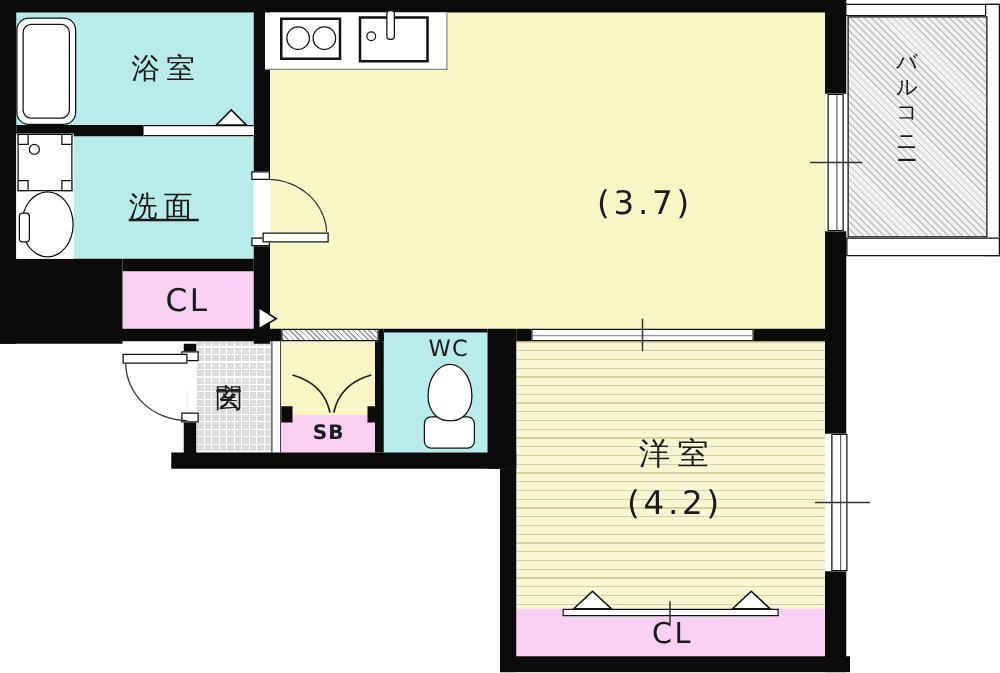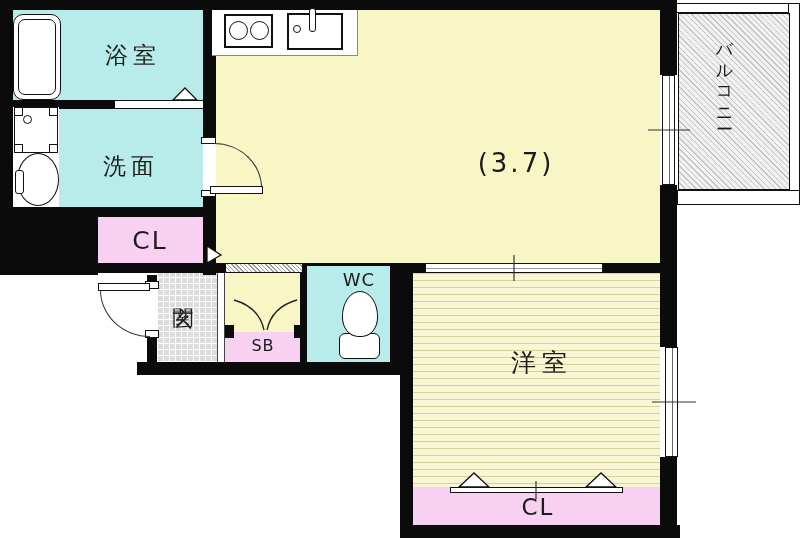--- a/index.html
+++ b/index.html
@@ -149,23 +149,24 @@
     <path d="M297,300 Q272,307 267,330" fill="none" stroke="#222" stroke-width="1.4"></path>
     <polygon points="459,487 474,473 489,487" fill="#fff" stroke="#111" stroke-width="1.3"></polygon>
     <polygon points="586,487 601,473 616,487" fill="#fff" stroke="#111" stroke-width="1.3"></polygon>
     <line x1="648" y1="130" x2="690" y2="130" stroke="#333" stroke-width="1.2"></line>
     <line x1="652" y1="402" x2="696" y2="402" stroke="#333" stroke-width="1.2"></line>
     <line x1="514" y1="255" x2="514" y2="281" stroke="#333" stroke-width="1.2"></line>
     <line x1="536" y1="481" x2="536" y2="499" stroke="#333" stroke-width="1.2"></line>
   </svg>
 
   <div class="lbl" style="left:133px;top:44px;font-size:23px;letter-spacing:5px;">浴室</div>
-  <div class="lbl" style="left:131px;top:155px;font-size:23px;letter-spacing:5px;">洗面</div>
+  <div class="lbl" style="left:131px;top:155px;font-size:23px;letter-spacing:5px;text-decoration:underline;">洗面</div>
   <div class="lbl" style="left:150px;top:228px;font-size:25px;letter-spacing:2px;">CL</div>
   <div class="lbl" style="left:516px;top:150px;font-size:26px;letter-spacing:3px;">(3.7)</div>
   <div class="lbl vtext" style="left:716px;top:30px;font-size:17px;letter-spacing:3px;">バルコニー</div>
   <div class="lbl vtext" style="left:172px;top:290px;font-size:21px;letter-spacing:2px;">玄関</div>
-  <div class="lbl" style="left:263px;top:338px;font-size:16px;letter-spacing:1px;">SB</div>
+  <div class="lbl" style="left:263px;top:338px;font-size:16px;letter-spacing:1px;font-weight:bold;">SB</div>
   <div class="lbl" style="left:359px;top:271px;font-size:18px;letter-spacing:1px;">WC</div>
   <div class="lbl" style="left:542px;top:350px;font-size:25px;letter-spacing:6px;">洋室</div>
+  <div class="lbl" style="left:540px;top:390px;font-size:26px;letter-spacing:3px;">(4.2)</div>
   <div class="lbl" style="left:538px;top:496px;font-size:23px;letter-spacing:2px;">CL</div>
 
 </div>
 
 </body></html>

